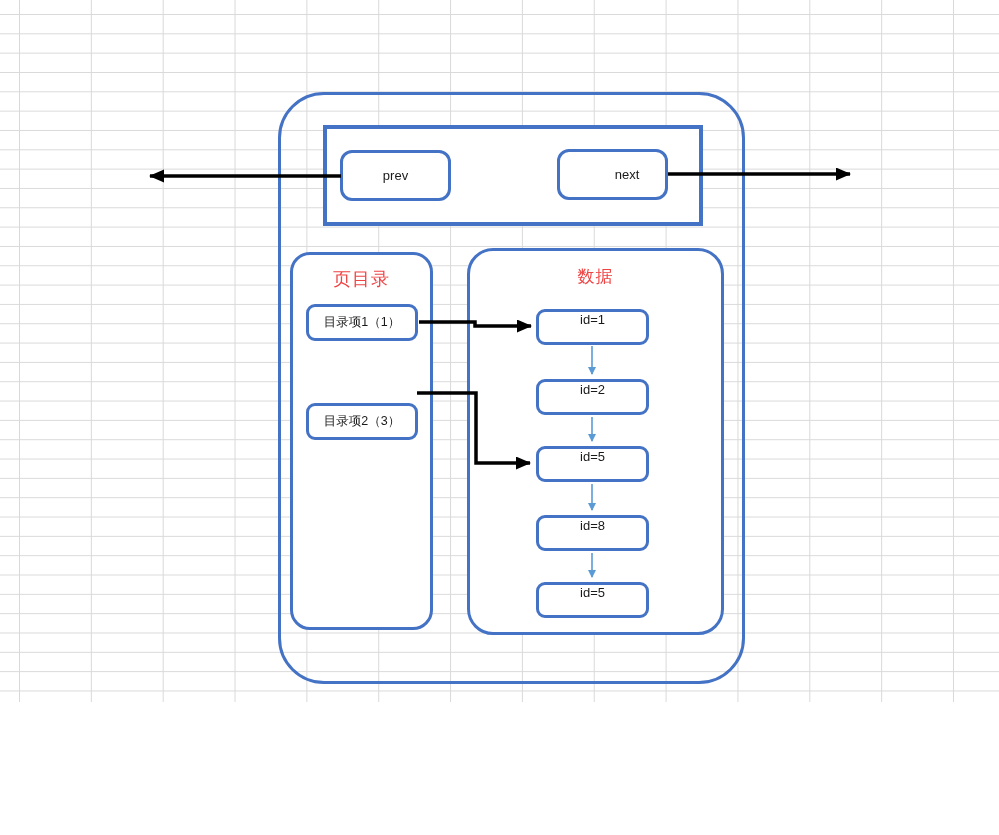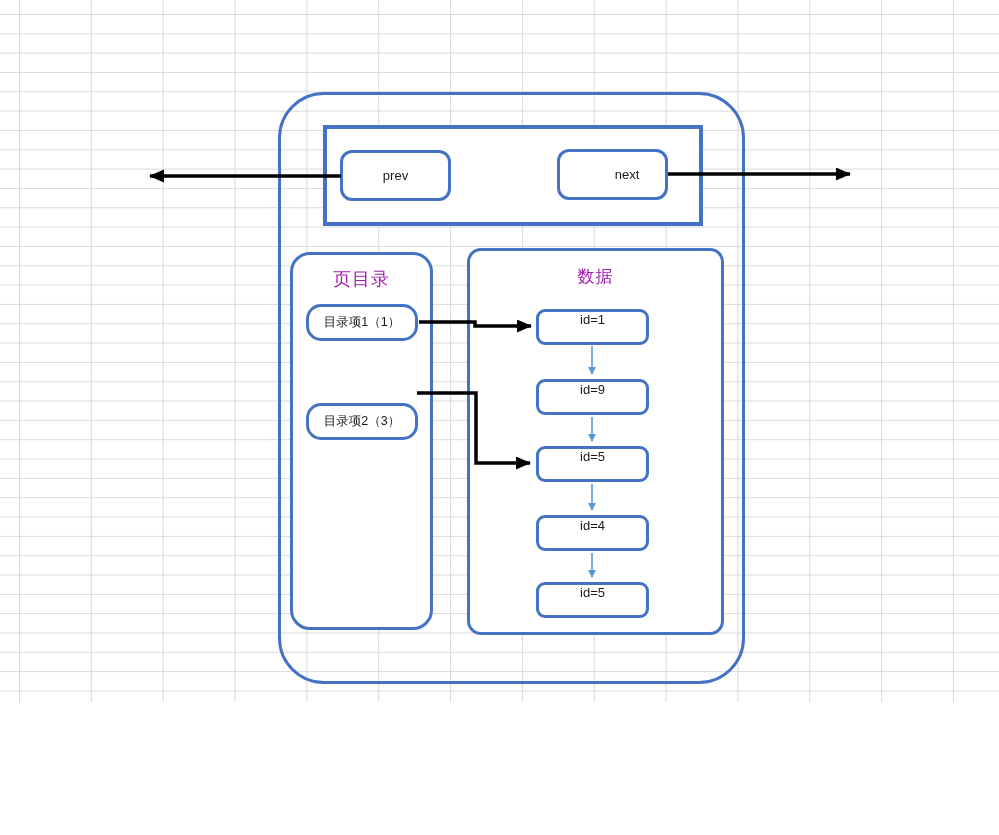--- a/index.html
+++ b/index.html
@@ -48,33 +48,33 @@
   .prev-box { left: 13px; top: 21px; }
   .next-box { left: 230px; top: 20px; padding-left: 29px; }
   .dir-box {
     left: 9px; top: 157px;
     width: 143px; height: 378px;
     border-radius: 20px;
   }
   .data-box {
     left: 186px; top: 153px;
     width: 257px; height: 387px;
-    border-radius: 14px;
+    border-radius: 26px;
   }
   .group-title {
     text-align: center;
     font-size: 18px;
     padding-top: 12px;
     letter-spacing: 1px;
-    color: #a21caf;
+    color: #ef4444;
   }
   .data-box .group-title { padding-top: 14px; font-size: 17px; }
   .item-box {
     width: 112px; height: 37px;
-    border-radius: 15px;
+    border-radius: 9px;
     display: flex; align-items: center; justify-content: center;
     font-size: 12.5px;
   }
   .item-1 { left: 13px; top: 49px; }
   .item-2 { left: 13px; top: 120px; margin-top: 28px; }
   .record-box {
     left: 66px;
     width: 113px; height: 36px;
     border-radius: 9px;
     display: flex; justify-content: center;
@@ -118,27 +118,27 @@
         <span>目录项2（3）</span>
       </div>
     </div>
 
     <div class="node data-box">
       <div class="group-title">数据</div>
       <div class="node record-box rec-1">
         <span>id=1</span>
       </div>
       <div class="node record-box rec-2">
-        <span>id=9</span>
+        <span>id=2</span>
       </div>
       <div class="node record-box rec-3">
         <span>id=5</span>
       </div>
       <div class="node record-box rec-4">
-        <span>id=4</span>
+        <span>id=8</span>
       </div>
       <div class="node record-box rec-5">
         <span>id=5</span>
       </div>
     </div>
 
   </div>
 
   <svg class="arrow-layer" viewBox="0 0 999 835" xmlns="http://www.w3.org/2000/svg">
     <defs>

